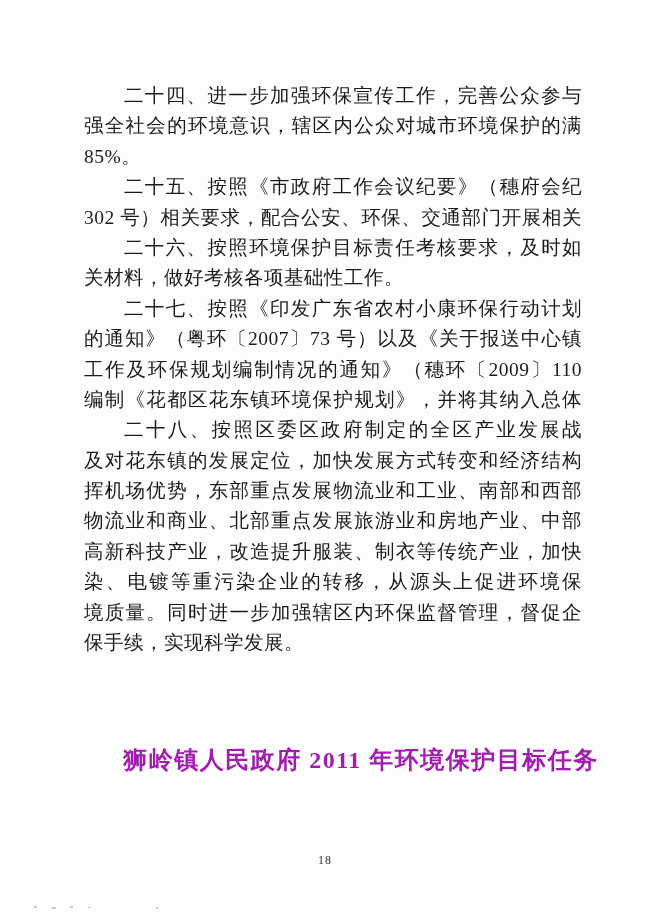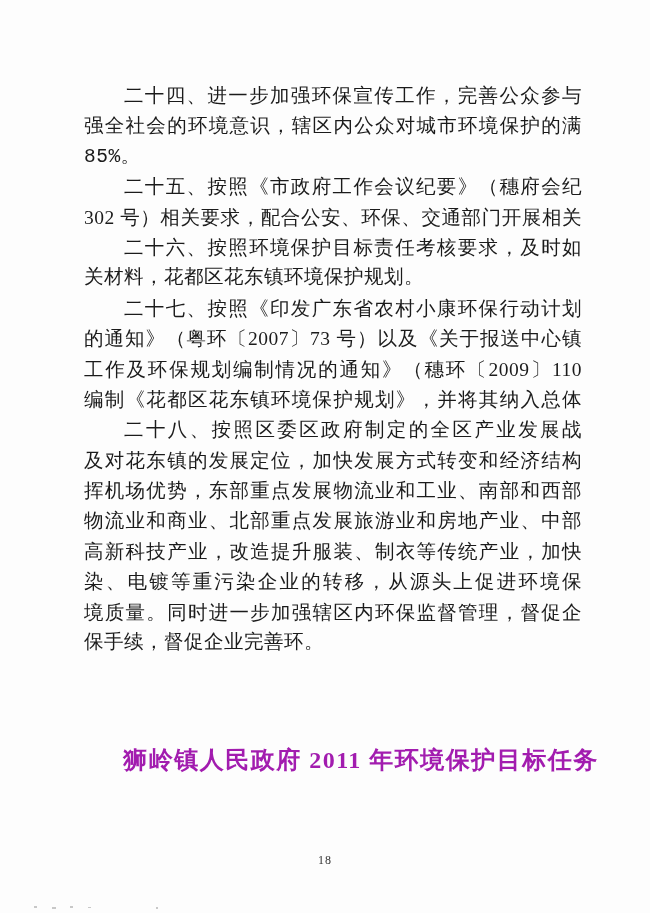--- a/index.html
+++ b/index.html
@@ -33,21 +33,20 @@
   }
   .fill {
     text-align: justify;
     text-align-last: justify;
     text-justify: inter-character;
   }
   .indent { padding-left: 40px; }
   .end {
     text-align: center;
     text-align-last: left;
-    font-family: Liberation Mono, monospace;
   }
   .doc-title {
     position: absolute;
     top: 744px;
     left: 0;
     width: 100%;
     text-align: center;
     font-size: 24px;
     font-weight: bold;
     letter-spacing: 1.5px;
@@ -87,39 +86,39 @@
       <div class="line end">85%。</div>
     </div>
 
     <div class="para">
       <div class="line fill indent">二十五、按照《市政府工作会议纪要》（穗府会纪〔2010〕</div>
       <div class="line fill">302 号）相关要求，配合公安、环保、交通部门开展相关抽检执</div>
     </div>
 
     <div class="para">
       <div class="line fill indent">二十六、按照环境保护目标责任考核要求，及时如实上报有</div>
-      <div class="line end">关材料，花都区花东镇环境保护规划。</div>
+      <div class="line end">关材料，做好考核各项基础性工作。</div>
     </div>
 
     <div class="para">
       <div class="line fill indent">二十七、按照《印发广东省农村小康环保行动计划实施方案</div>
       <div class="line fill">的通知》（粤环〔2007〕73 号）以及《关于报送中心镇环境保护</div>
       <div class="line fill">工作及环保规划编制情况的通知》（穗环〔2009〕110 号）的要求，</div>
       <div class="line fill">编制《花都区花东镇环境保护规划》，并将其纳入总体规划一并</div>
     </div>
 
     <div class="para">
       <div class="line fill indent">二十八、按照区委区政府制定的全区产业发展战略、布局以</div>
       <div class="line fill">及对花东镇的发展定位，加快发展方式转变和经济结构调整，发</div>
       <div class="line fill">挥机场优势，东部重点发展物流业和工业、南部和西部重点发展</div>
       <div class="line fill">物流业和商业、北部重点发展旅游业和房地产业、中部重点发展</div>
       <div class="line fill">高新科技产业，改造提升服装、制衣等传统产业，加快辖区内印</div>
       <div class="line fill">染、电镀等重污染企业的转移，从源头上促进环境保护，改善环</div>
       <div class="line fill">境质量。同时进一步加强辖区内环保监督管理，督促企业完善环</div>
-      <div class="line end">保手续，督促企业完善环。</div>
+      <div class="line end">保手续，实现科学发展。</div>
     </div>
 
   </div>
 
   <div class="doc-title">狮岭镇人民政府 2011 年环境保护目标任务</div>
 
   <div class="page-number">18</div>
 
   <div class="noise n1"></div>
   <div class="noise n2"></div>

